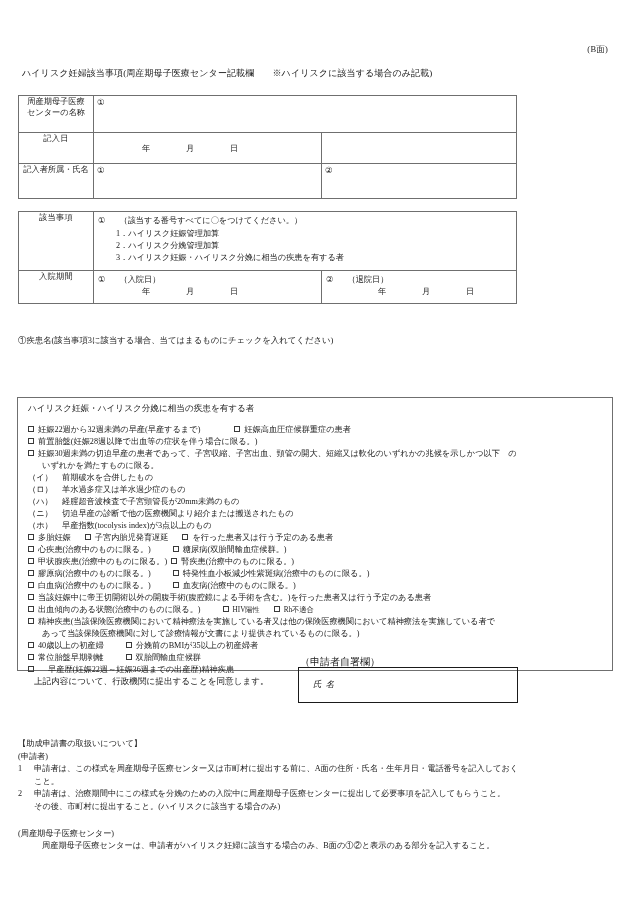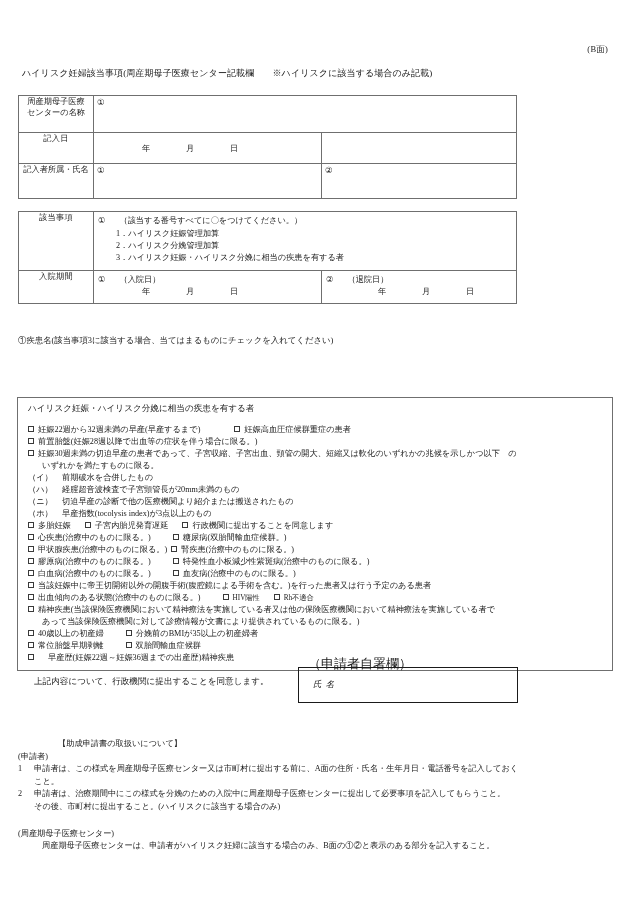--- a/index.html
+++ b/index.html
@@ -142,23 +142,23 @@
   .gap-md { display: inline-block; width: 22px; }
   .gap-lg { display: inline-block; width: 34px; }
   .indent { display: inline-block; width: 14px; }
   .indent2 { display: inline-block; width: 10px; }
   .smallsz { font-size: 7.2px; }
   .romanlbl { display: inline-block; width: 34px; }
 
   
   .consent-note {
     position: absolute;
-    left: 308px;
+    left: 300px;
     top: 655px;
-    font-size: 13px;
+    font-size: 10px;
   }
   .consent-text {
     position: absolute;
     left: 34px;
     top: 676px;
     font-size: 8.6px;
   }
   .sign-box {
     position: absolute;
     left: 298px;
@@ -179,21 +179,21 @@
 
   
   .notes {
     position: absolute;
     left: 18px;
     top: 738px;
     width: 600px;
     font-size: 8.2px;
     line-height: 12.6px;
   }
-  .notes .bkt { display:block;margin-left:40px; }
+  .notes .bkt { display:block; }
   .notes .grp { display:block; }
   .notes .itm { display: block; position: relative; padding-left: 16px; }
   .notes .itm .num { position: absolute; left: 0; top: 0; }
   .notes .cont { display:block; padding-left: 16px; }
   .notes .blk2 { margin-top: 14px; display:block; }
   .notes .indented { display:block; padding-left: 24px; }
 </style>
 </head>
 <body>
 
@@ -312,31 +312,34 @@
         <span class="cb"></span><span>妊娠30週未満の切迫早産の患者であって、子宮収縮、子宮出血、頸管の開大、短縮又は軟化のいずれかの兆候を示しかつ以下　の</span>
       </div>
       <div class="row">
         <span class="indent"></span><span>いずれかを満たすものに限る。</span>
       </div>
 
       <div class="row">
         <span class="romanlbl">（イ）</span><span>前期破水を合併したもの</span>
       </div>
       <div class="row">
+        <span class="romanlbl">（ロ）</span><span>羊水過多症又は羊水過少症のもの</span>
+      </div>
+      <div class="row">
         <span class="romanlbl">（ハ）</span><span>経腟超音波検査で子宮頸管長が20mm未満のもの</span>
       </div>
       <div class="row">
         <span class="romanlbl">（ニ）</span><span>切迫早産の診断で他の医療機関より紹介または搬送されたもの</span>
       </div>
       <div class="row">
         <span class="romanlbl">（ホ）</span><span>早産指数(tocolysis index)が3点以上のもの</span>
       </div>
 
       <div class="row">
-        <span class="cb"></span><span>多胎妊娠</span><span class="gap-sm"></span><span class="cb"></span><span>子宮内胎児発育遅延</span><span class="gap-sm"></span><span class="cb"></span><span>行政機関に提出することを同意します</span>
+        <span class="cb"></span><span>多胎妊娠</span><span class="gap-sm"></span><span class="cb"></span><span>子宮内胎児発育遅延</span><span class="gap-sm"></span><span class="cb"></span><span>を行った患者又は行う予定のある患者</span>
       </div>
 
       <div class="row">
         <span class="cb"></span><span>心疾患(治療中のものに限る。)</span><span class="gap-md"></span><span class="cb"></span><span>糖尿病(双胎間輸血症候群。)</span>
       </div>
 
       <div class="row">
         <span class="cb"></span><span>甲状腺疾患(治療中のものに限る。)</span><span class="gap-sm" style="width:4px"></span><span class="cb"></span><span>腎疾患(治療中のものに限る。)</span>
       </div>
 

